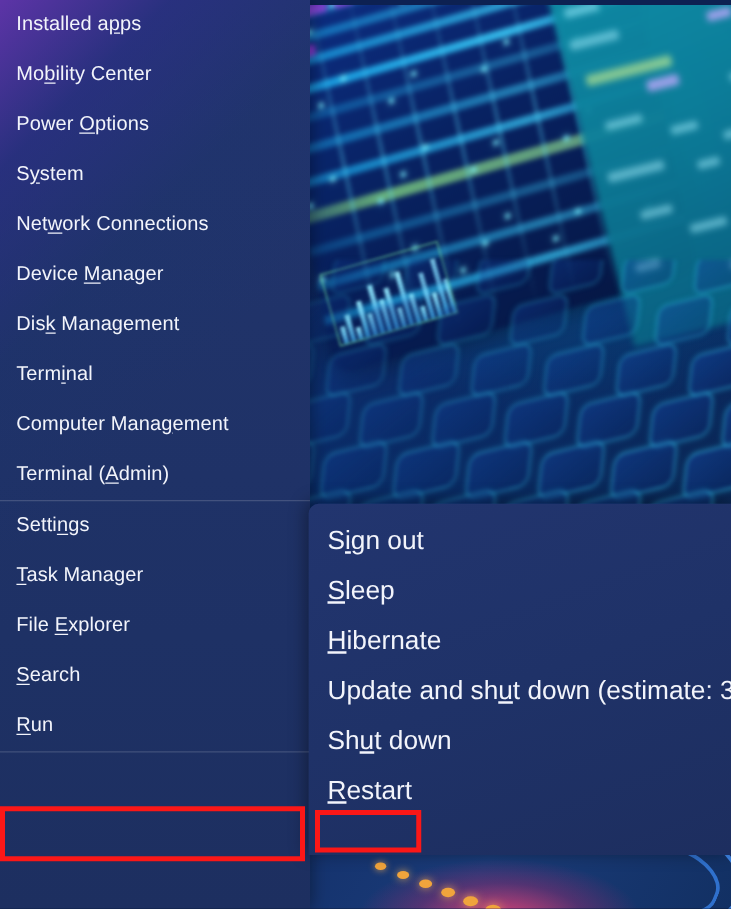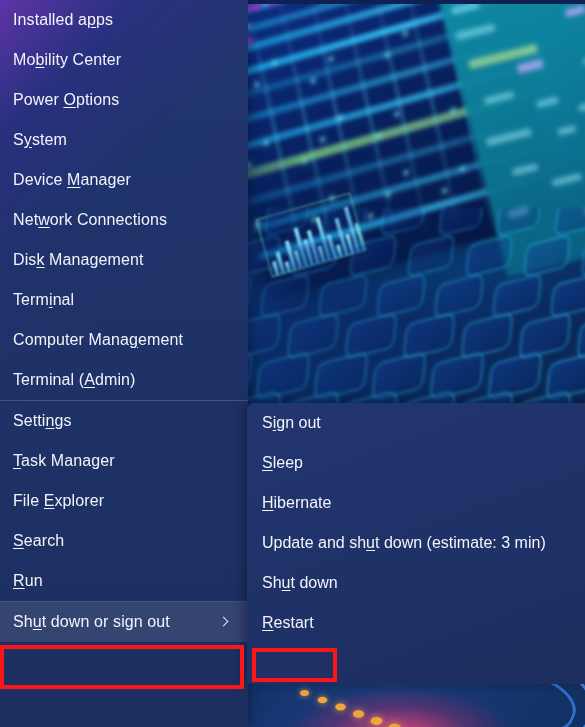--- a/index.html
+++ b/index.html
@@ -273,24 +273,24 @@
     width: 338px;
     height: 281px;
     background: linear-gradient(160deg, #22356f 0%, #1f3268 50%, #1d2e5f 100%);
     border-radius: 8px 0 0 0;
     box-shadow: -2px -2px 14px rgba(0,0,0,0.38);
     overflow: hidden;
   }
   .sub-item {
     height: 40px;
     display: flex;
-    align-items: center;
+    align-items: flex-end;
     padding-left: 15px;
     color: #f2f4fb;
-    font-size: 16px;
+    font-size: 21px;
     line-height: 1;
     white-space: nowrap;
     box-sizing: border-box;
   }
   .sub-item u {
     text-decoration: underline;
     text-underline-offset: 2px;
   }
 
   
@@ -475,26 +475,26 @@
       <div class="menu-item">
         <span class="label">Mo<u>b</u>ility Center</span>
       </div>
       <div class="menu-item">
         <span class="label">Power <u>O</u>ptions</span>
       </div>
       <div class="menu-item">
         <span class="label">S<u>y</u>stem</span>
       </div>
       <div class="menu-item">
+        <span class="label">Net<u>w</u>ork Connections</span>
+      </div>
+      <div class="menu-item">
         <span class="label">Device <u>M</u>anager</span>
       </div>
       <div class="menu-item">
-        <span class="label">Net<u>w</u>ork Connections</span>
-      </div>
-      <div class="menu-item">
         <span class="label">Dis<u>k</u> Management</span>
       </div>
       <div class="menu-item">
         <span class="label">Term<u>i</u>nal</span>
       </div>
       <div class="menu-item">
         <span class="label">Computer Mana<u>g</u>ement</span>
       </div>
       <div class="menu-item">
         <span class="label">Terminal (<u>A</u>dmin)</span>
@@ -509,24 +509,20 @@
       <div class="menu-item">
         <span class="label">File <u>E</u>xplorer</span>
       </div>
       <div class="menu-item">
         <span class="label"><u>S</u>earch</span>
       </div>
       <div class="menu-item">
         <span class="label"><u>R</u>un</span>
       </div>
       <div class="separator"></div>
-      <div class="menu-item hover">
-        <span class="label">Sh<u>u</u>t down or sign out</span>
-        <span class="chevron"></span>
-      </div>
     </div>
 
   <div class="submenu" id="submenu">
       <div class="sub-item">
         <span>S<u>i</u>gn out</span>
       </div>
       <div class="sub-item">
         <span><u>S</u>leep</span>
       </div>
       <div class="sub-item">

